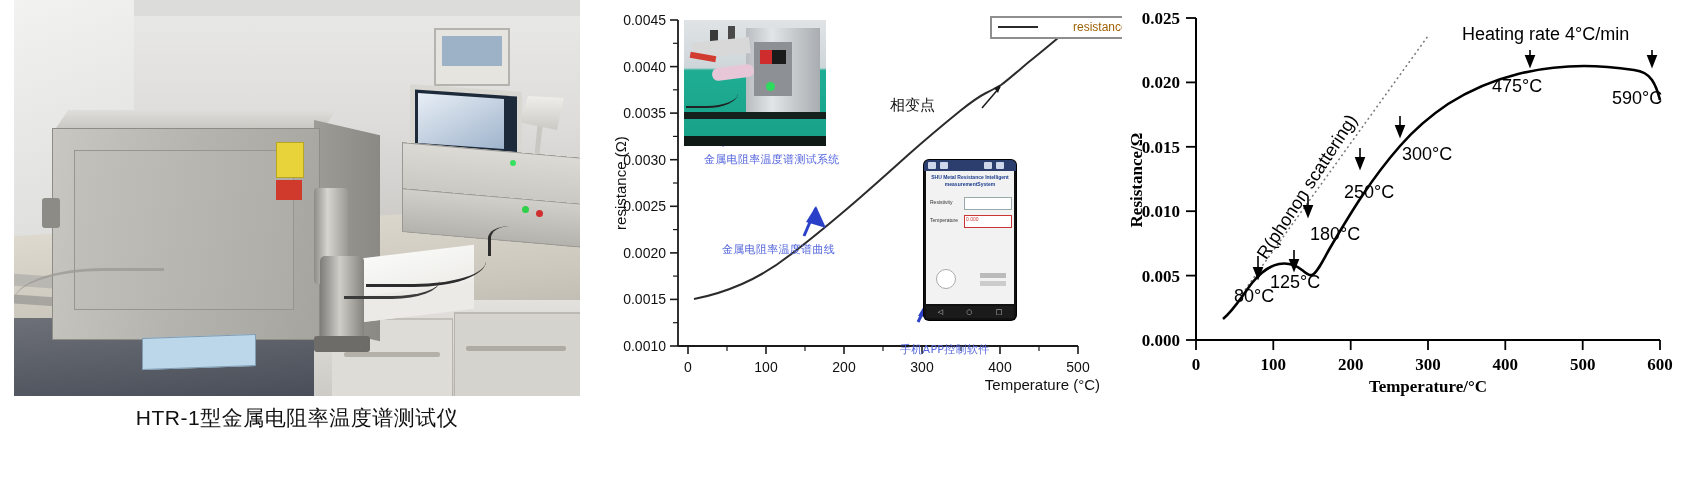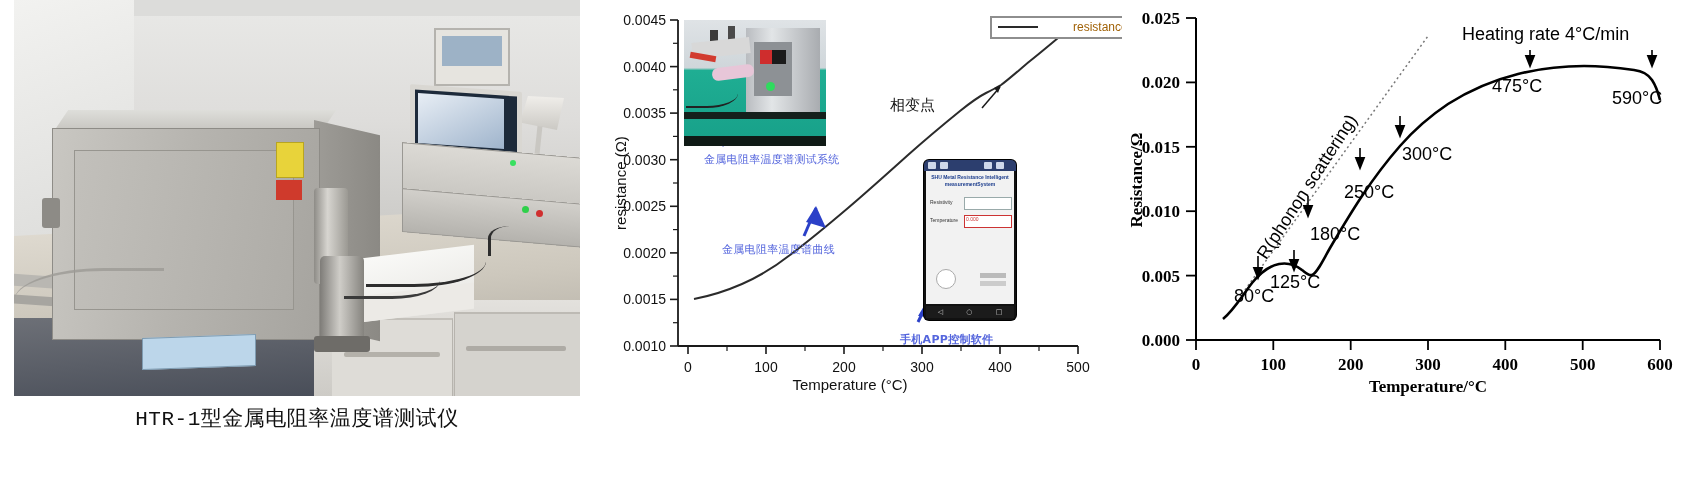--- a/index.html
+++ b/index.html
@@ -2,21 +2,21 @@
 <html><head>
 <meta charset="utf-8">
 <style>
   html,body{margin:0;padding:0;background:#ffffff;}
   body{width:1700px;height:480px;font-family:"Liberation Sans",sans-serif;overflow:hidden;}
   .page{position:relative;width:1700px;height:480px;background:#fff;}
 
   .panel{position:absolute;top:0;}
   .panel-figure{position:absolute;left:0;top:0;overflow:hidden;}
   .caption{position:absolute;left:0;width:100%;text-align:center;
-           font-family:Liberation Mono, monospace;
+           font-family:Liberation Sans, sans-serif;
            font-size:21px;color:#111;letter-spacing:.5px;white-space:nowrap;}
 
   
   #panel1{left:14px;width:566px;height:396px;}
   #photo1{width:566px;height:396px;position:relative;background:#8d8c86;}
   .ph{position:absolute;}
   #p1-wallback{left:0;top:0;width:566px;height:300px;
       background:linear-gradient(180deg,#e9e9e7 0%,#dedddb 40%,#cfcecb 70%,#c2c1bd 100%);}
   #p1-wallleft{left:0;top:0;width:120px;height:300px;
       background:linear-gradient(160deg,#f2f2f0,#d8d8d6);}
@@ -124,21 +124,21 @@
   #pi-clampA{left:26px;top:10px;width:8px;height:22px;background:#3a3a3a;}
   #pi-clampB{left:44px;top:6px;width:7px;height:26px;background:#4a4a4a;}
   #pi-wire{left:2px;top:64px;width:52px;height:22px;border-bottom:2px solid #222;border-radius:0 0 60% 0;}
   #pi-black{left:0;top:92px;width:142px;height:7px;background:#15201c;}
   #pi-blackb{left:0;top:116px;width:142px;height:10px;background:#0f1a16;}
 
   .blue-note{position:absolute;color:#5566dd;font-size:11px;
       font-family:"DejaVu Sans","Liberation Sans",sans-serif;white-space:nowrap;letter-spacing:.3px;}
   #note2a{left:104px;top:152px;}
   #note2b{left:122px;top:242px;}
-  #note2c{left:300px;top:332px;font-weight:bold;}
+  #note2c{left:300px;top:342px;}
 
   
   .phone{position:absolute;left:324px;top:160px;width:92px;height:160px;
       background:#111;border-radius:5px;padding:0;overflow:hidden;
       box-shadow:0 0 0 1px #000;}
   .phone-bar{position:absolute;left:0;top:0;width:92px;height:11px;
       background:#2c3e6e;}
   .phone-ico{position:absolute;top:2px;width:8px;height:7px;background:#cfd8ea;border-radius:1px;}
   .phone-screen{position:absolute;left:2px;top:11px;width:88px;height:133px;background:#f2f2f2;}
   .ph-title{position:absolute;left:4px;top:3px;width:80px;font-size:5px;color:#1b3c8c;
@@ -368,21 +368,21 @@
           <div class="ph-btn"></div>
           <div class="ph-btn2"></div>
         </div>
         <div class="phone-nav">
           <span class="nav-g">◁</span>
           <span class="nav-g">○</span>
           <span class="nav-g">□</span>
         </div>
       </div>
 
-      <div class="axis-title" style="left:0;top:376px;width:500px;text-align:center;">Temperature (°C)</div>
+      <div class="axis-title" style="left:0;top:376px;width:500px;text-align:right;">Temperature (°C)</div>
     </div>
   </div>
 
   <div class="panel" id="panel3">
     <div id="chart3">
       <svg width="560" height="396" viewBox="0 0 560 396">
 
         <g stroke="#000" stroke-width="2" fill="none">
           <path d="M74,18 L74,340"></path>
           <path d="M74,340 L538,340"></path>

